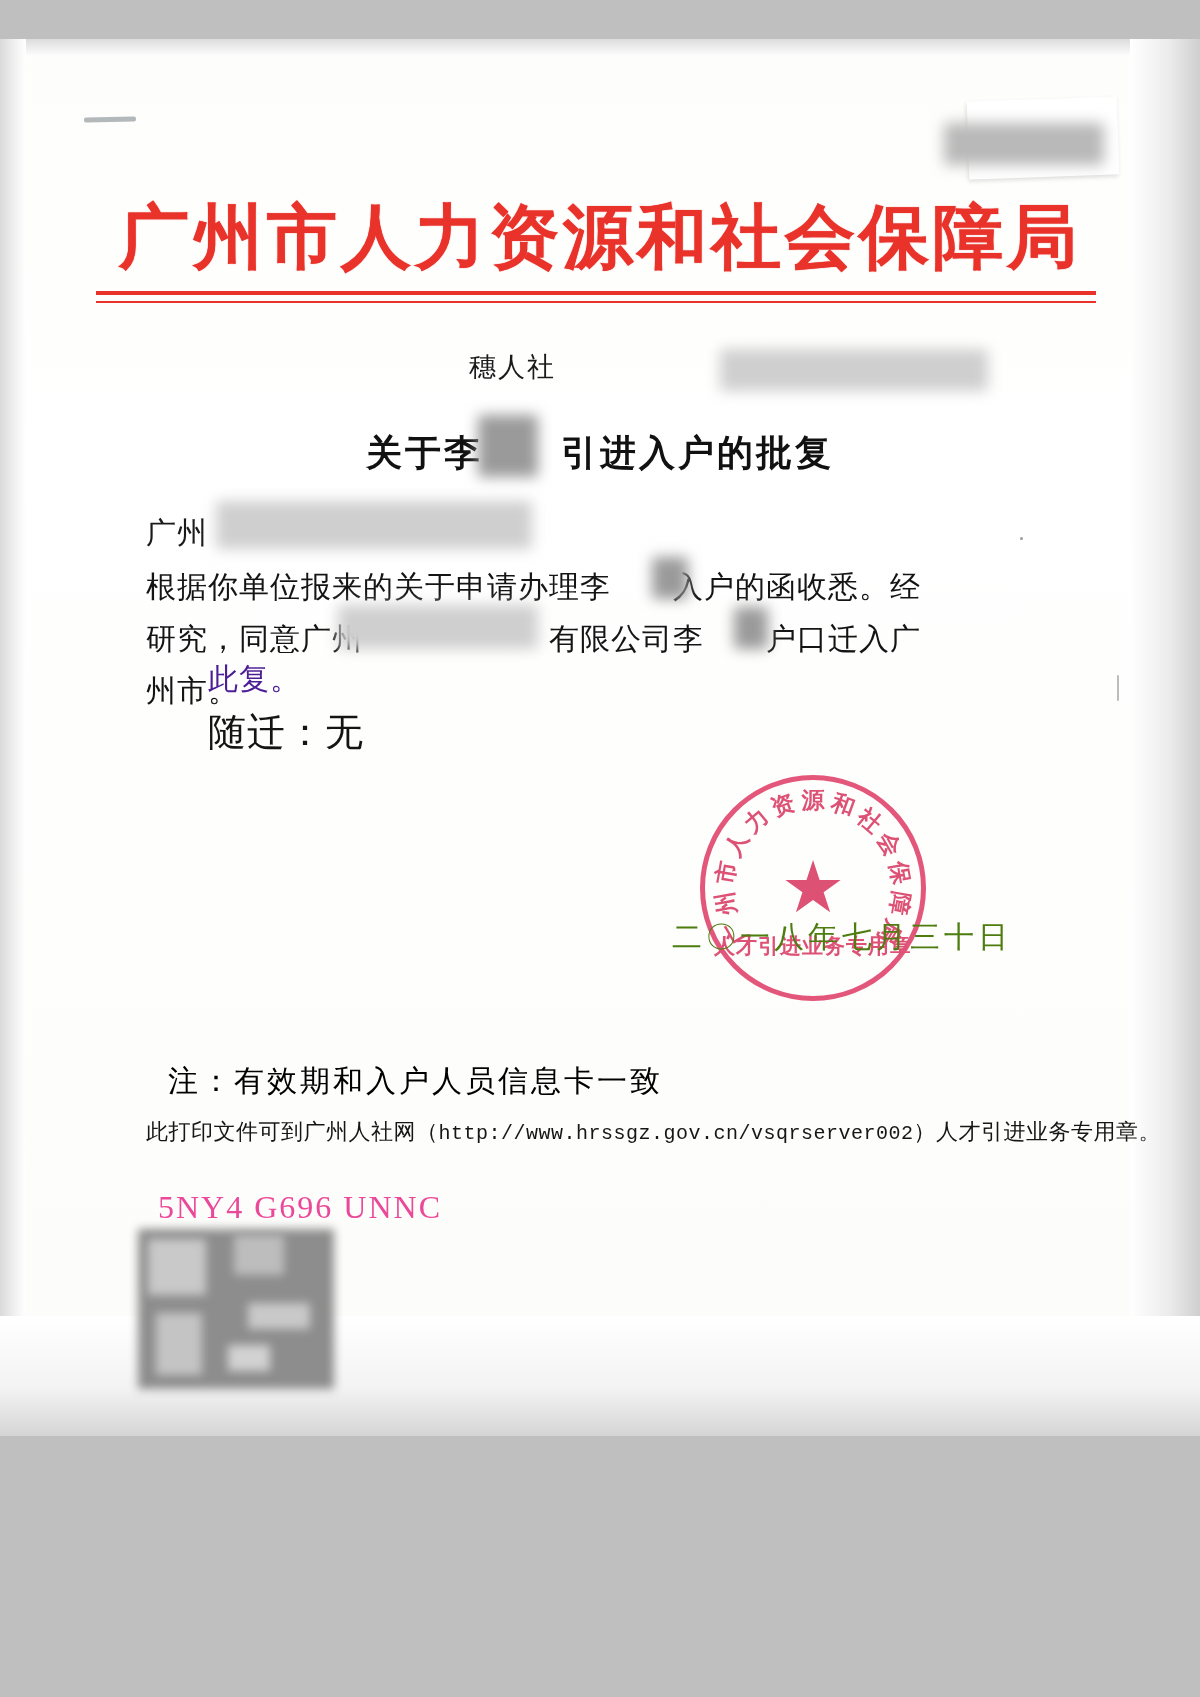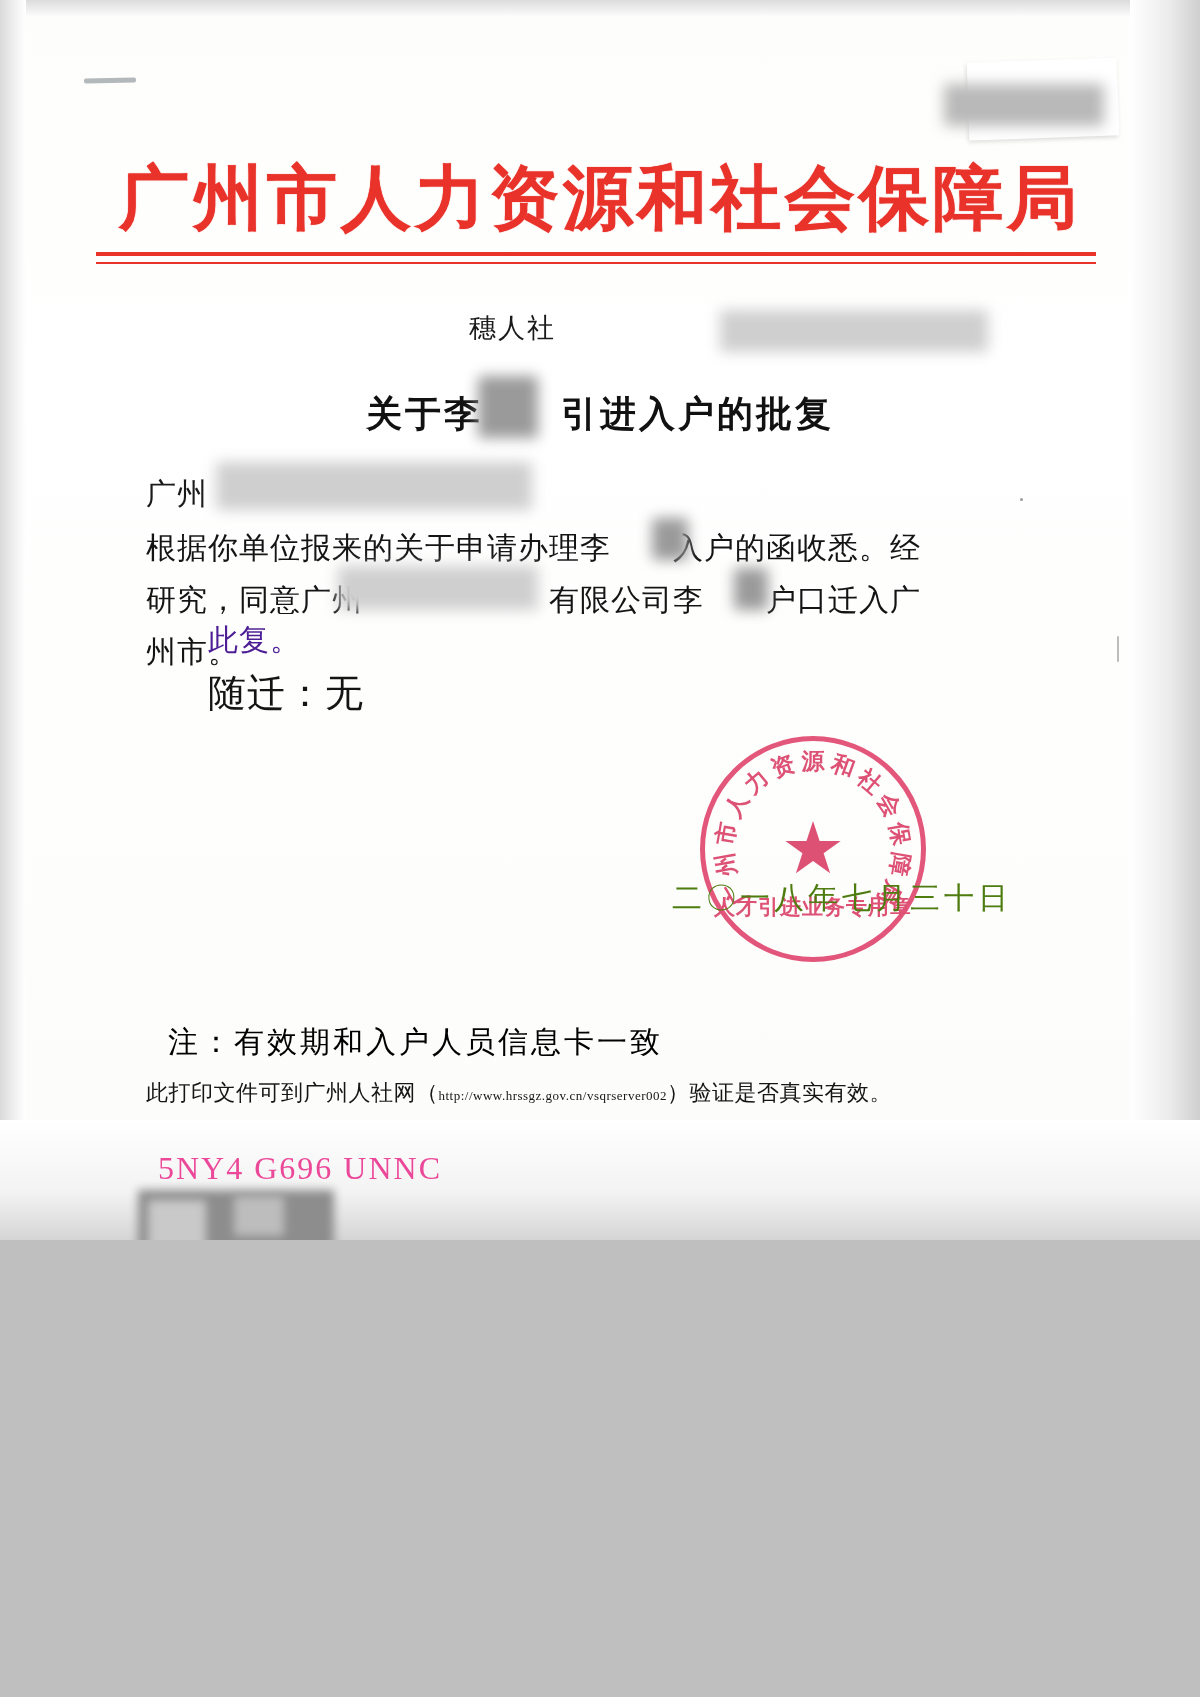--- a/index.html
+++ b/index.html
@@ -6,23 +6,24 @@
     margin: 0;
     padding: 0;
     background: #bfbfbf;
   }
   body {
     font-family: "Liberation Serif", serif;
   }
   .page {
     position: relative;
     width: 1200px;
-    height: 1240px;
+    height: 1397px;
     background: #ffffff;
     overflow: hidden;
+    margin-top: 39px;
   }
   
   .paper-tint {
     position: absolute;
     inset: 0;
     background: linear-gradient(180deg, #fdfdfb 0%, #ffffff 30%, #fcfcfa 100%);
   }
   .scan-edge-left {
     position: absolute;
     left: 0; top: 0; bottom: 0; width: 26px;
@@ -243,22 +244,22 @@
     position: absolute;
     top: 1078px;
     left: 146px;
     right: 150px;
     font-size: 22px;
     color: #161616;
     letter-spacing: .5px;
     white-space: nowrap;
   }
   .verify-line .mono {
-    font-family: Liberation Serif, serif;
-    font-size: 13px;
+    font-family: Liberation Mono, monospace;
+    font-size: 20px;
   }
 
   .code {
     position: absolute;
     top: 1150px;
     left: 158px;
     font-family: Liberation Serif, serif;
     font-size: 32px;
     letter-spacing: 2px;
     color: #ec4899;
@@ -374,21 +375,21 @@
       <div class="seal-star"></div>
       <div class="seal-bottom-text">人才引进业务专用章</div>
     </div>
   </div>
 
   <div class="date">二〇一八年七月三十日</div>
 
   <div class="note">注：有效期和入户人员信息卡一致</div>
 
   <div class="verify-line">
-    <span>此打印文件可到广州人社网（</span><span class="mono">http://www.hrssgz.gov.cn/vsqrserver002</span><span>）验证是否真实有效。</span>
+    <span>此打印文件可到广州人社网（</span><span class="mono">http://www.hrssgz.gov.cn/vsqrserver002</span><span>）人才引进业务专用章。</span>
   </div>
 
   <div class="code">5NY4 G696 UNNC</div>
 
   <div class="qr-blur">
     <div class="blk" style="left:0; top:0; width:196px; height:160px; background:#8d8d8d;"></div>
     <div class="blk" style="left:10px; top:10px; width:58px; height:56px; background:#c9c9c9;"></div>
     <div class="blk" style="left:96px; top:6px; width:50px; height:40px; background:#bdbdbd;"></div>
     <div class="blk" style="left:18px; top:84px; width:46px; height:62px; background:#c4c4c4;"></div>
     <div class="blk" style="left:110px; top:74px; width:62px; height:26px; background:#c9c9c9;"></div>

